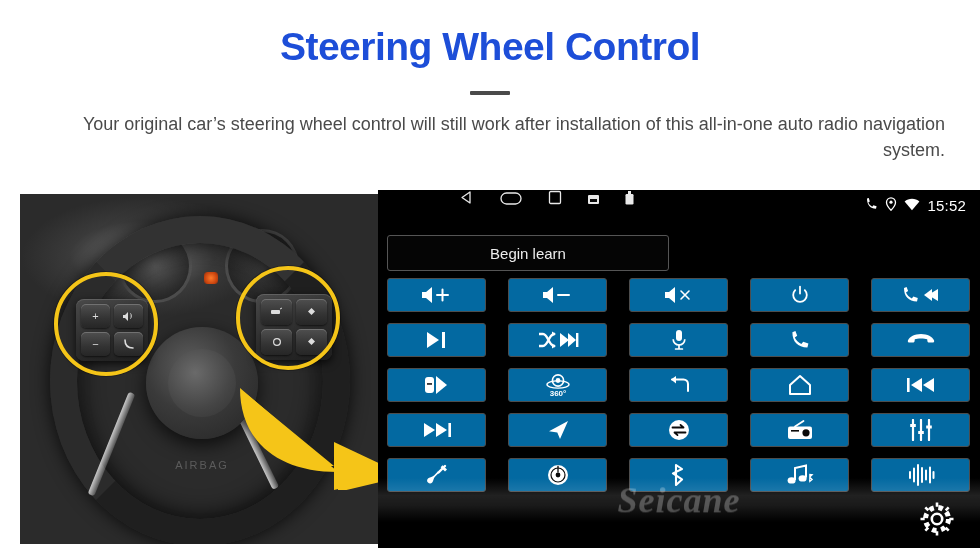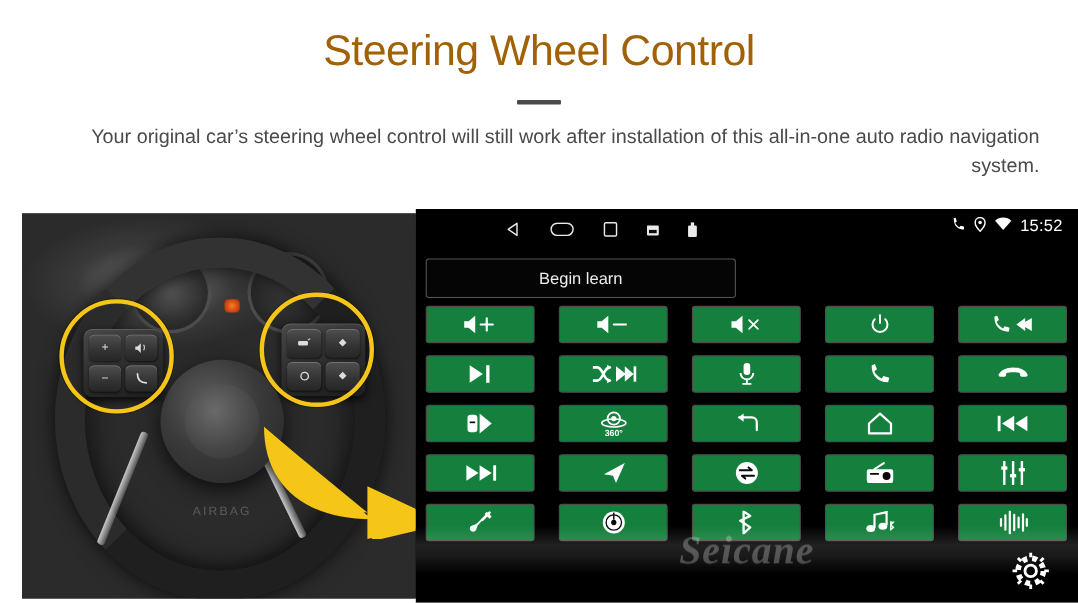--- a/index.html
+++ b/index.html
@@ -7,21 +7,21 @@
     width: 980px; height: 548px;
     background: #ffffff;
     font-family: "Liberation Sans", sans-serif;
     overflow: hidden;
   }
   .page { position: relative; width: 980px; height: 548px; background: #fff; }
 
   
   .header { width: 980px; padding-top: 26px; text-align: center; }
   .title {
-    font-size: 39px; font-weight: normal; color: #a16207;
+    font-size: 39px; font-weight: bold; color: #1d4ed8;
     letter-spacing: -0.5px; line-height: 1.1;
   }
   .rule {
     width: 40px; height: 4px; background: #4a4a4a;
     margin: 22px auto 16px auto; border-radius: 1px;
   }
   .subtitle {
     font-size: 18px; color: #4a4a4a; line-height: 1.45;
     max-width: 910px; margin: 0 auto; text-align: right;
   }
@@ -118,21 +118,21 @@
   
   .arrow-svg { position: absolute; left: 210px; top: 186px; width: 180px; height: 110px; }
 
   
   .unit {
     position: absolute; left: 378px; top: 0px; width: 602px; height: 358px;
     background: #000; overflow: hidden;
   }
   .statusbar {
     position: absolute; left: 0; top: 0; width: 602px; height: 31px;
-    display: flex; align-items: flex-end; padding-left: 45px;
+    display: flex; align-items: flex-start; padding-left: 45px;
   }
   .nav-icons { display: flex; align-items: center; gap: 26px; margin-left: 36px; }
   .sysbar-right {
     position: absolute; right: 14px; top: 0; height: 31px;
     display: flex; align-items: center; gap: 7px;
     color: #f2f2f2; font-size: 15px;
   }
   .clock { font-size: 15px; color: #fff; letter-spacing: .2px; }
 
   .begin-learn {
@@ -142,21 +142,21 @@
     display: flex; align-items: center; justify-content: center;
   }
 
   .grid {
     position: absolute; left: 9px; top: 88px; width: 584px;
     display: grid; grid-template-columns: repeat(5, 99px);
     grid-auto-rows: 34px; column-gap: 22px; row-gap: 11px;
   }
   .cell {
     border: 1px solid #4d4d4d; border-radius: 3px;
-    background: #15803d;
+    background: #0369a1;
     display: flex; align-items: center; justify-content: center;
     color: #fff;
   }
   .cell svg { display: block; }
 
   .watermark {
     position: absolute; left: 0; top: 288px; width: 602px; height: 44px;
     display: flex; align-items: center; justify-content: center;
     pointer-events: none;
     background: linear-gradient(180deg, rgba(255,255,255,0) 0%, rgba(255,255,255,.13) 40%, rgba(255,255,255,.10) 62%, rgba(255,255,255,0) 100%);

